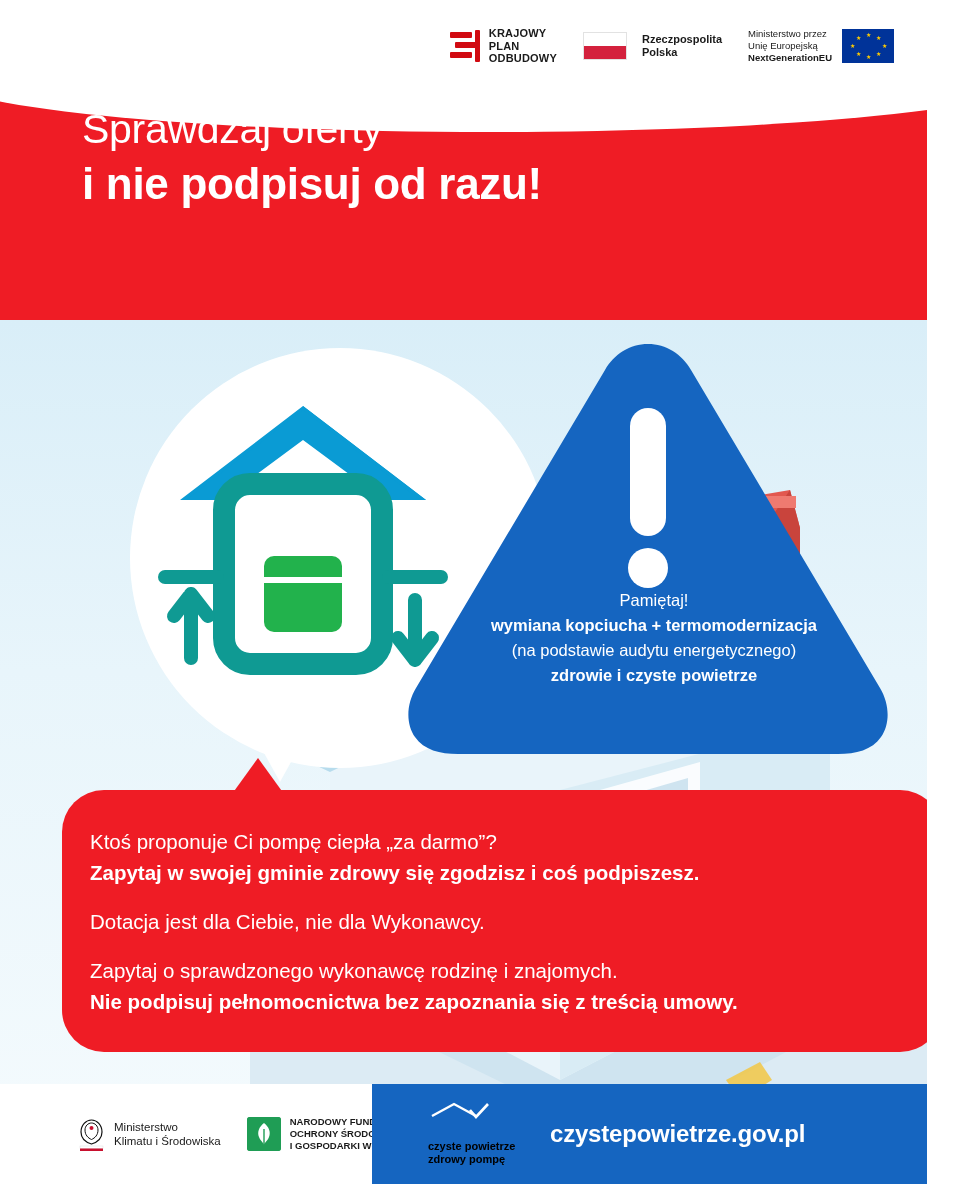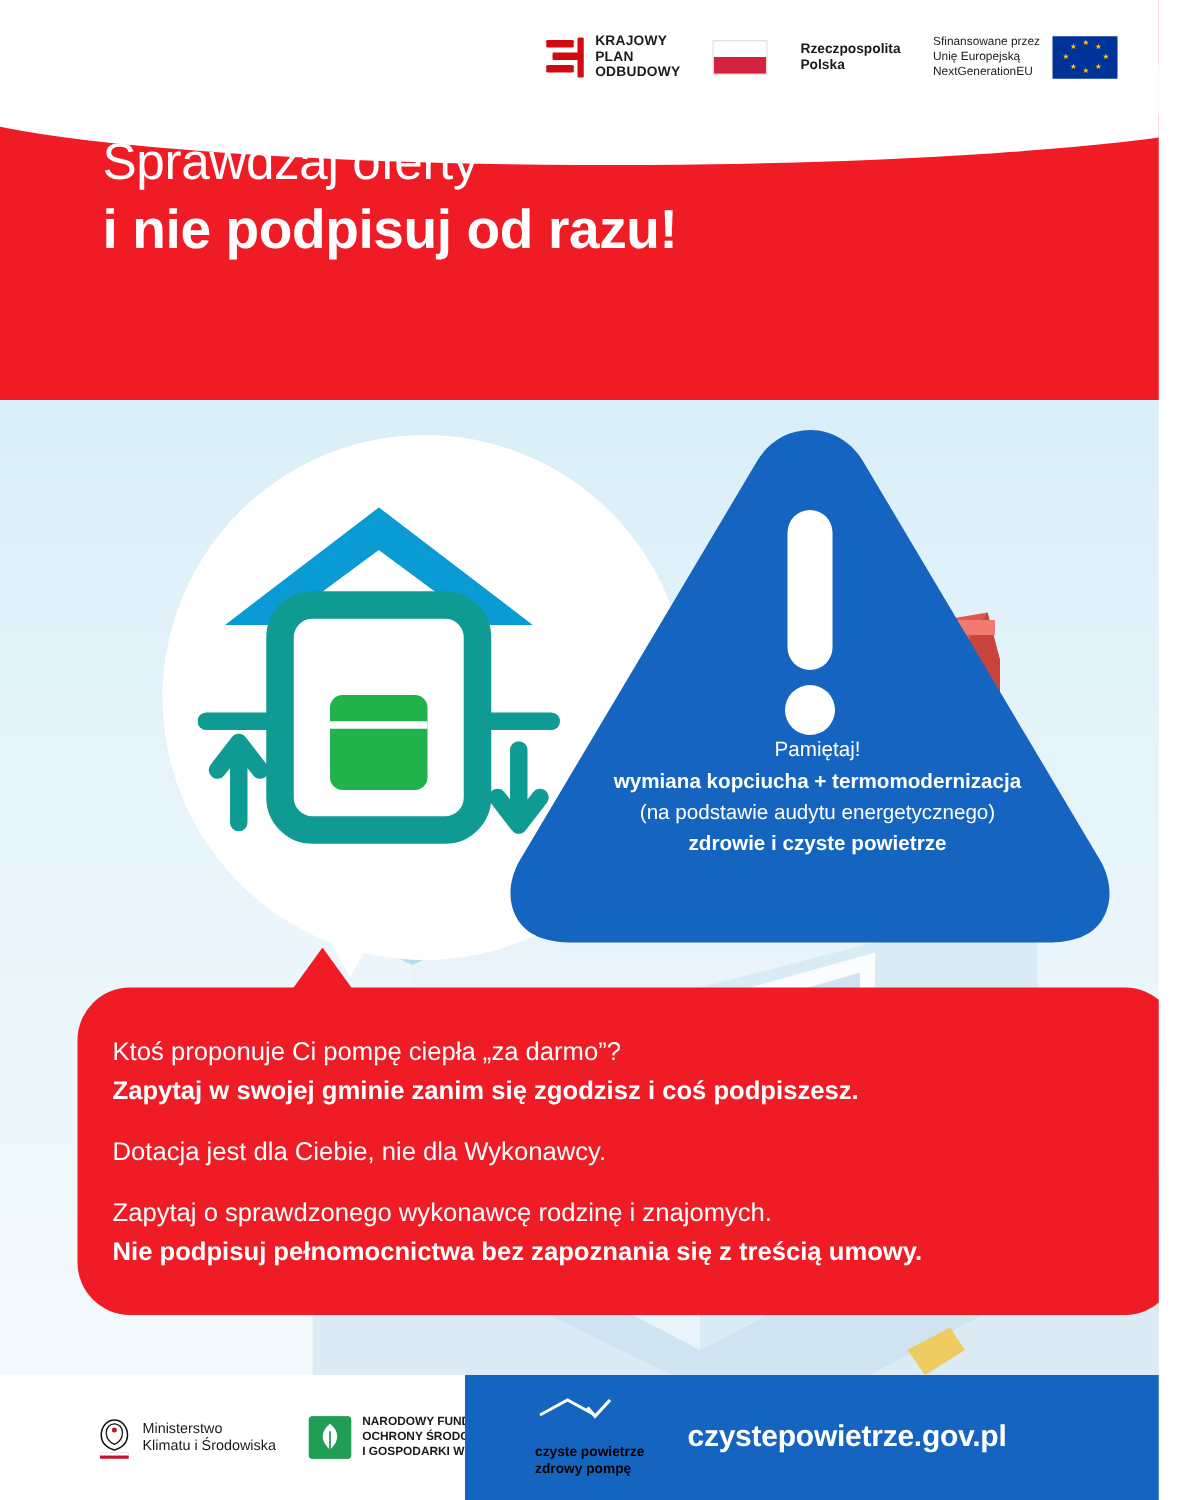--- a/index.html
+++ b/index.html
@@ -38,29 +38,29 @@
     position: absolute; display: block; background: #d10a11; border-radius: 1px;
   }
   .kpo-mark i.a { left: 0; top: 2px; width: 22px; height: 6px; }
   .kpo-mark i.b { left: 5px; top: 12px; width: 22px; height: 6px; }
   .kpo-mark i.c { left: 0; top: 22px; width: 22px; height: 6px; }
   .kpo-mark i.d { left: 25px; top: 0px; width: 5px; height: 32px; background:#d10a11; }
   .kpo-text {
     font-size: 11px; font-weight: bold; line-height: 12.5px;
     color: #1a1a1a; letter-spacing: .2px;
   }
-  .logo-rp { display: flex; align-items: center; gap: 26px; }
+  .logo-rp { display: flex; align-items: center; gap: 15px; }
   .flag {
     width: 44px; height: 28px; border: 1px solid #e2e2e2;
     background: linear-gradient(to bottom, #ffffff 0%, #ffffff 50%, #d4213d 50%, #d4213d 100%);
   }
   .rp-text { font-size: 11px; font-weight: bold; line-height: 13px; color: #1a1a1a; }
   .logo-eu { display: flex; align-items: center; gap: 10px; }
   .eu-text { font-size: 9.5px; line-height: 12px; color: #1a1a1a; text-align: left; }
-  .eu-text .b { font-weight: normal; }
+  .eu-text .b { font-weight: bold; }
   .eu-flag {
     width: 52px; height: 34px; background: #003399; position: relative;
   }
   .eu-flag .star {
     position: absolute; color: #FFCC00; font-size: 6px; line-height: 6px;
   }
 
   
   .header-red {
     position: absolute;
@@ -164,21 +164,21 @@
     font-size: 20.5px;
     line-height: 31px;
     margin-bottom: 18px;
     padding-left: 0;
   }
   .callout p .b { font-weight: bold; }
 
   
   .bottom {
     position: absolute;
-    left: 0; bottom: 0;
+    left: 0; bottom: 16px;
     width: 960px; height: 100px;
     background: #ffffff;
     z-index: 36;
     display: flex; align-items: flex-end;
   }
   .bottom-left {
     display: flex; align-items: center; gap: 26px;
     padding-left: 78px;
     height: 100px;
   }
@@ -237,21 +237,21 @@
     <div class="logo-rp">
       <div class="flag"></div>
       <div class="rp-text">
         <div>Rzeczpospolita</div>
         <div>Polska</div>
       </div>
     </div>
 
     <div class="logo-eu">
       <div class="eu-text">
-        <div>Sfinansowane przez</div>
+        <div>Ministerstwo przez</div>
         <div>Unię Europejską</div>
         <div class="b">NextGenerationEU</div>
       </div>
       <div class="eu-flag">
         <span class="star" style="left:24px;top:3px;">★</span>
         <span class="star" style="left:34px;top:6px;">★</span>
         <span class="star" style="left:40px;top:14px;">★</span>
         <span class="star" style="left:34px;top:22px;">★</span>
         <span class="star" style="left:24px;top:25px;">★</span>
         <span class="star" style="left:14px;top:22px;">★</span>
@@ -326,21 +326,21 @@
     <div>Pamiętaj!</div>
     <div class="b">wymiana kopciucha + termomodernizacja</div>
     <div>(na podstawie audytu energetycznego)</div>
     <div class="b">zdrowie i czyste powietrze</div>
   </div>
 
   <div class="callout-tail"></div>
   <div class="callout">
     <p>
       <span>Ktoś proponuje Ci pompę ciepła „za darmo”?</span><br>
-      <span class="b">Zapytaj w swojej gminie zanim się zgodzisz i coś podpiszesz.</span>
+      <span class="b">Zapytaj w swojej gminie zdrowy się zgodzisz i coś podpiszesz.</span>
     </p>
     <p>
       <span>Dotacja jest dla Ciebie, nie dla Wykonawcy.</span>
     </p>
     <p>
       <span>Zapytaj o sprawdzonego wykonawcę rodzinę i znajomych.</span><br>
       <span class="b">Nie podpisuj pełnomocnictwa bez zapoznania się z treścią umowy.</span>
     </p>
   </div>
 

